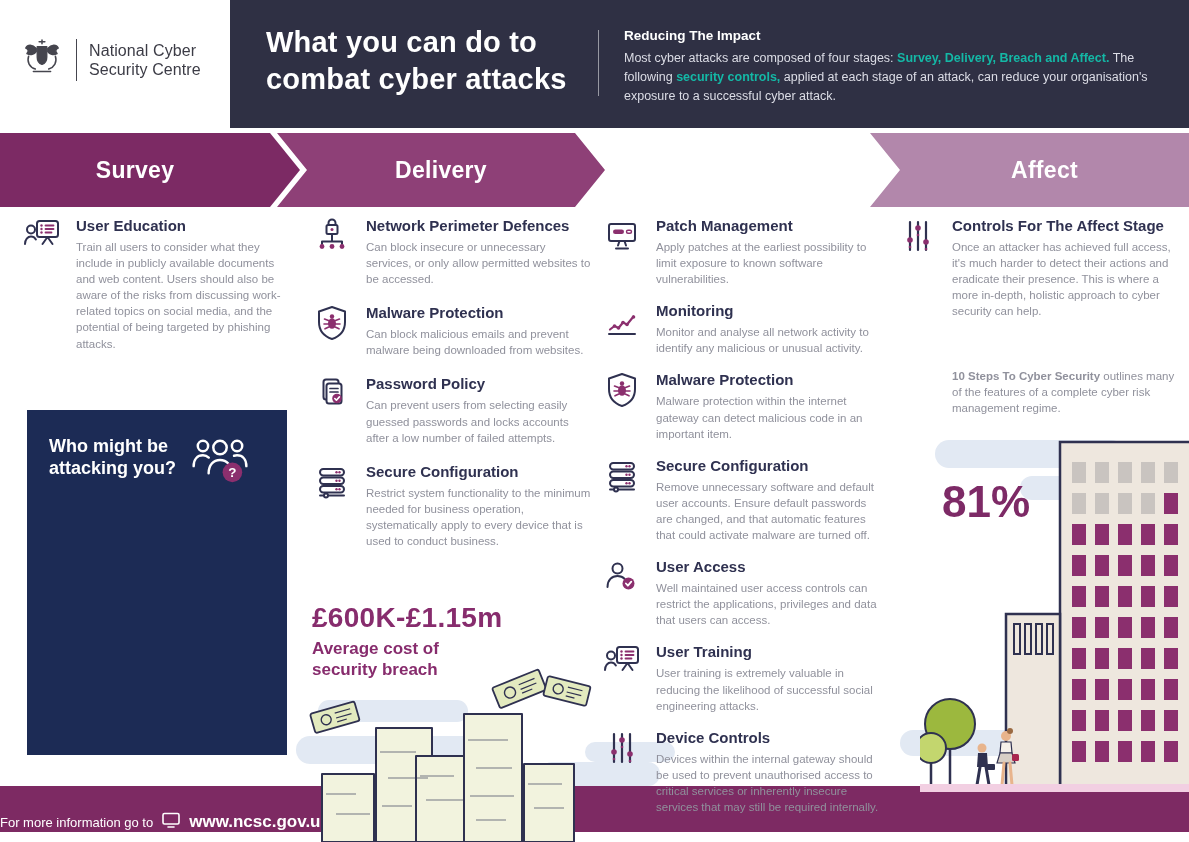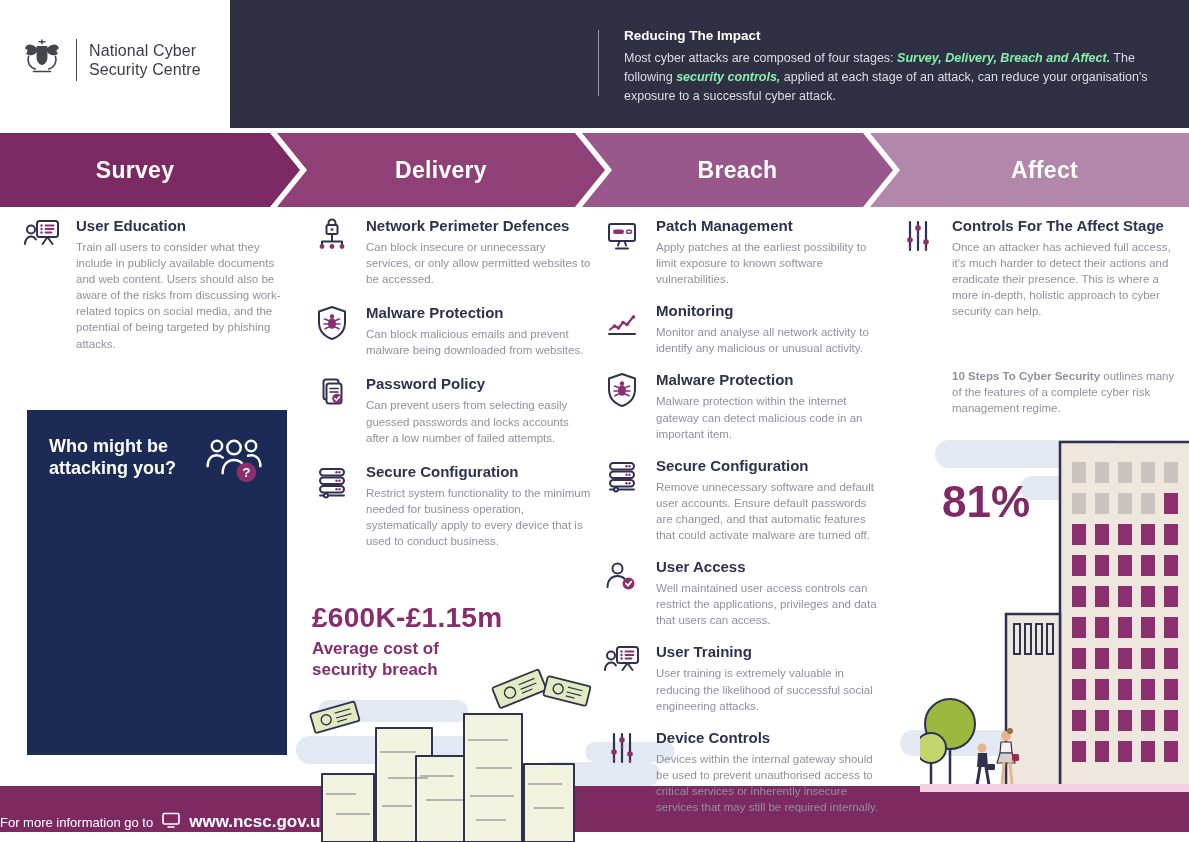--- a/index.html
+++ b/index.html
@@ -11,21 +11,21 @@
   .logo{position:absolute;left:20px;top:38px;display:flex;align-items:center;gap:12px;z-index:3;}
   .logo .crest svg{display:block;}
   .logo .logo-sep{width:1px;height:42px;background:#45454e;}
   .logo-text{font-size:16px;line-height:1.2;color:#3c3c46;letter-spacing:.1px;}
   .header-box{position:absolute;left:230px;top:0;width:959px;height:128px;background:#2f3044;z-index:2;}
   .header-title{position:absolute;left:36px;top:24px;color:#fff;font-size:29px;font-weight:bold;line-height:1.28;letter-spacing:.2px;}
   .header-divider{position:absolute;left:368px;top:30px;width:1px;height:66px;background:rgba(255,255,255,.5);}
   .impact{position:absolute;left:394px;top:28px;width:540px;color:#fff;}
   .impact h3{margin:0 0 6px 0;font-size:13.5px;}
   .impact p{margin:0;font-size:12.5px;line-height:1.5;color:#dcdde6;}
-  .impact p b{color:#86efac;font-style:italic;}
+  .impact p b{color:#14b8a6;}
 
   
   #stage-row{position:absolute;left:0;top:133px;width:1012px;height:74px;z-index:2;}
   .stage{position:absolute;top:0;height:74px;display:flex;align-items:center;justify-content:center;box-sizing:border-box;}
   .stage-first{clip-path:polygon(0 0,calc(100% - 30px) 0,100% 50%,calc(100% - 30px) 100%,0 100%);padding-right:30px;}
   .stage-mid{clip-path:polygon(0 0,calc(100% - 30px) 0,100% 50%,calc(100% - 30px) 100%,0 100%,30px 50%);padding:0 30px;}
   .stage-last{clip-path:polygon(0 0,100% 0,100% 100%,0 100%,30px 50%);padding-left:30px;}
   .stage-label{color:#fff;font-size:23px;font-weight:bold;letter-spacing:.3px;}
 
   
@@ -36,21 +36,21 @@
   #col-affect{left:898px;width:282px;gap:14px;}
   .control{display:flex;gap:12px;}
   .control .cicon{flex:0 0 42px;width:42px;height:42px;}
   .control .cicon svg{width:40px;height:40px;display:block;}
   .control h4{margin:1px 0 4px 0;font-size:15px;color:#2f3150;line-height:1.2;}
   .control p{margin:0;font-size:11.5px;color:#90919c;line-height:1.4;}
 
   
   #attackers{position:absolute;left:27px;top:410px;width:260px;height:345px;background:#1c2b55;
              box-sizing:border-box;padding:26px 22px;z-index:4;}
-  #attackers .abox-head{display:flex;justify-content:space-between;align-items:flex-start;}
+  #attackers .abox-head{display:flex;justify-content:flex-start;align-items:flex-start;}
   #attackers h3{margin:0;font-size:18px;color:#fff;line-height:1.22;width:140px;}
   .attacker-para{margin:11px 0 0 0;font-size:11.8px;color:#e7eaf3;line-height:1.38;}
 
   
   #cost{position:absolute;left:312px;top:602px;z-index:4;}
   #cost .cost-value{font-size:28px;font-weight:bold;color:#872c6d;letter-spacing:.3px;}
   #cost .cost-label{font-size:17px;font-weight:bold;color:#872c6d;line-height:1.22;margin-top:5px;width:170px;}
   #stat{position:absolute;left:942px;top:480px;width:130px;z-index:6;}
   #stat .stat-value{font-size:44px;font-weight:bold;color:#7d2a66;line-height:1;}
   #stat .stat-label{font-size:17px;font-weight:bold;color:#7d2a66;line-height:1.25;margin-top:4px;}
@@ -98,36 +98,37 @@
       </svg>
     </span>
     <span class="logo-sep"></span>
     <span class="logo-text">
       <span>National Cyber</span><br>
       <span>Security Centre</span>
     </span>
   </div>
 
   <div class="header-box">
+    <div class="header-title">
+      <span>What you can do to</span><br>
+      <span>combat cyber attacks</span>
+    </div>
     <div class="header-divider"></div>
     <div class="impact">
       <h3>Reducing The Impact</h3>
       <p><span>Most cyber attacks are composed of four stages: </span><b>Survey, Delivery, Breach and Affect.</b><span> The following </span><b>security controls,</b><span> applied at each stage of an attack, can reduce your organisation's exposure to a successful cyber attack.</span></p>
     </div>
   </div>
 
   <div id="stage-row">
       <div class="stage stage-first" style="background: rgb(124, 42, 100); left: 0px; width: 300px;">
     <span class="stage-label">Survey</span>
   </div>
       <div class="stage stage-mid" style="background: rgb(142, 64, 119); left: 277px; width: 328px;">
     <span class="stage-label">Delivery</span>
-  </div>
-      <div class="stage stage-mid" style="background: rgb(153, 88, 140); left: 582px; width: 311px;">
-    <span class="stage-label">Breach</span>
   </div>
       <div class="stage stage-last" style="background: rgb(178, 135, 171); left: 870px; width: 319px;">
     <span class="stage-label">Affect</span>
   </div>
     </div>
 
   <div class="col" id="col-survey">
       <div class="control">
     <span class="cicon">
           <svg viewBox="0 0 40 40">

